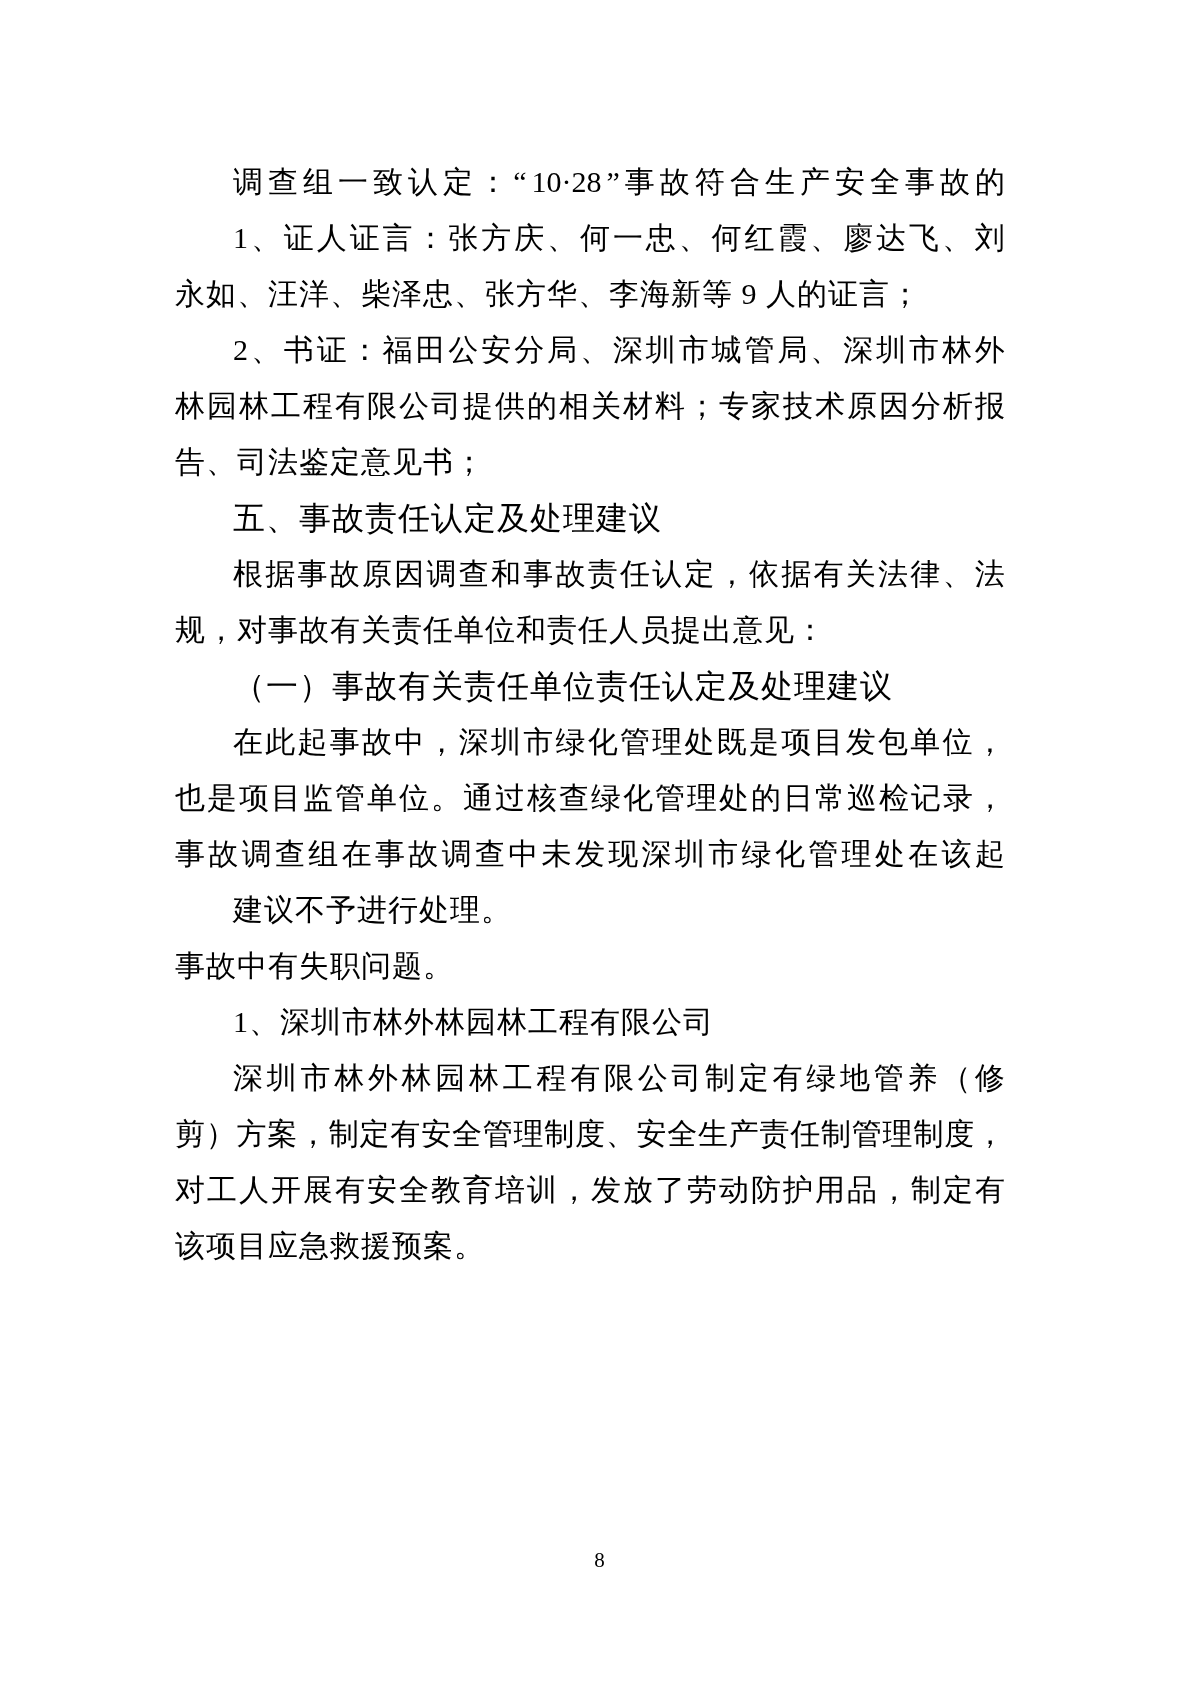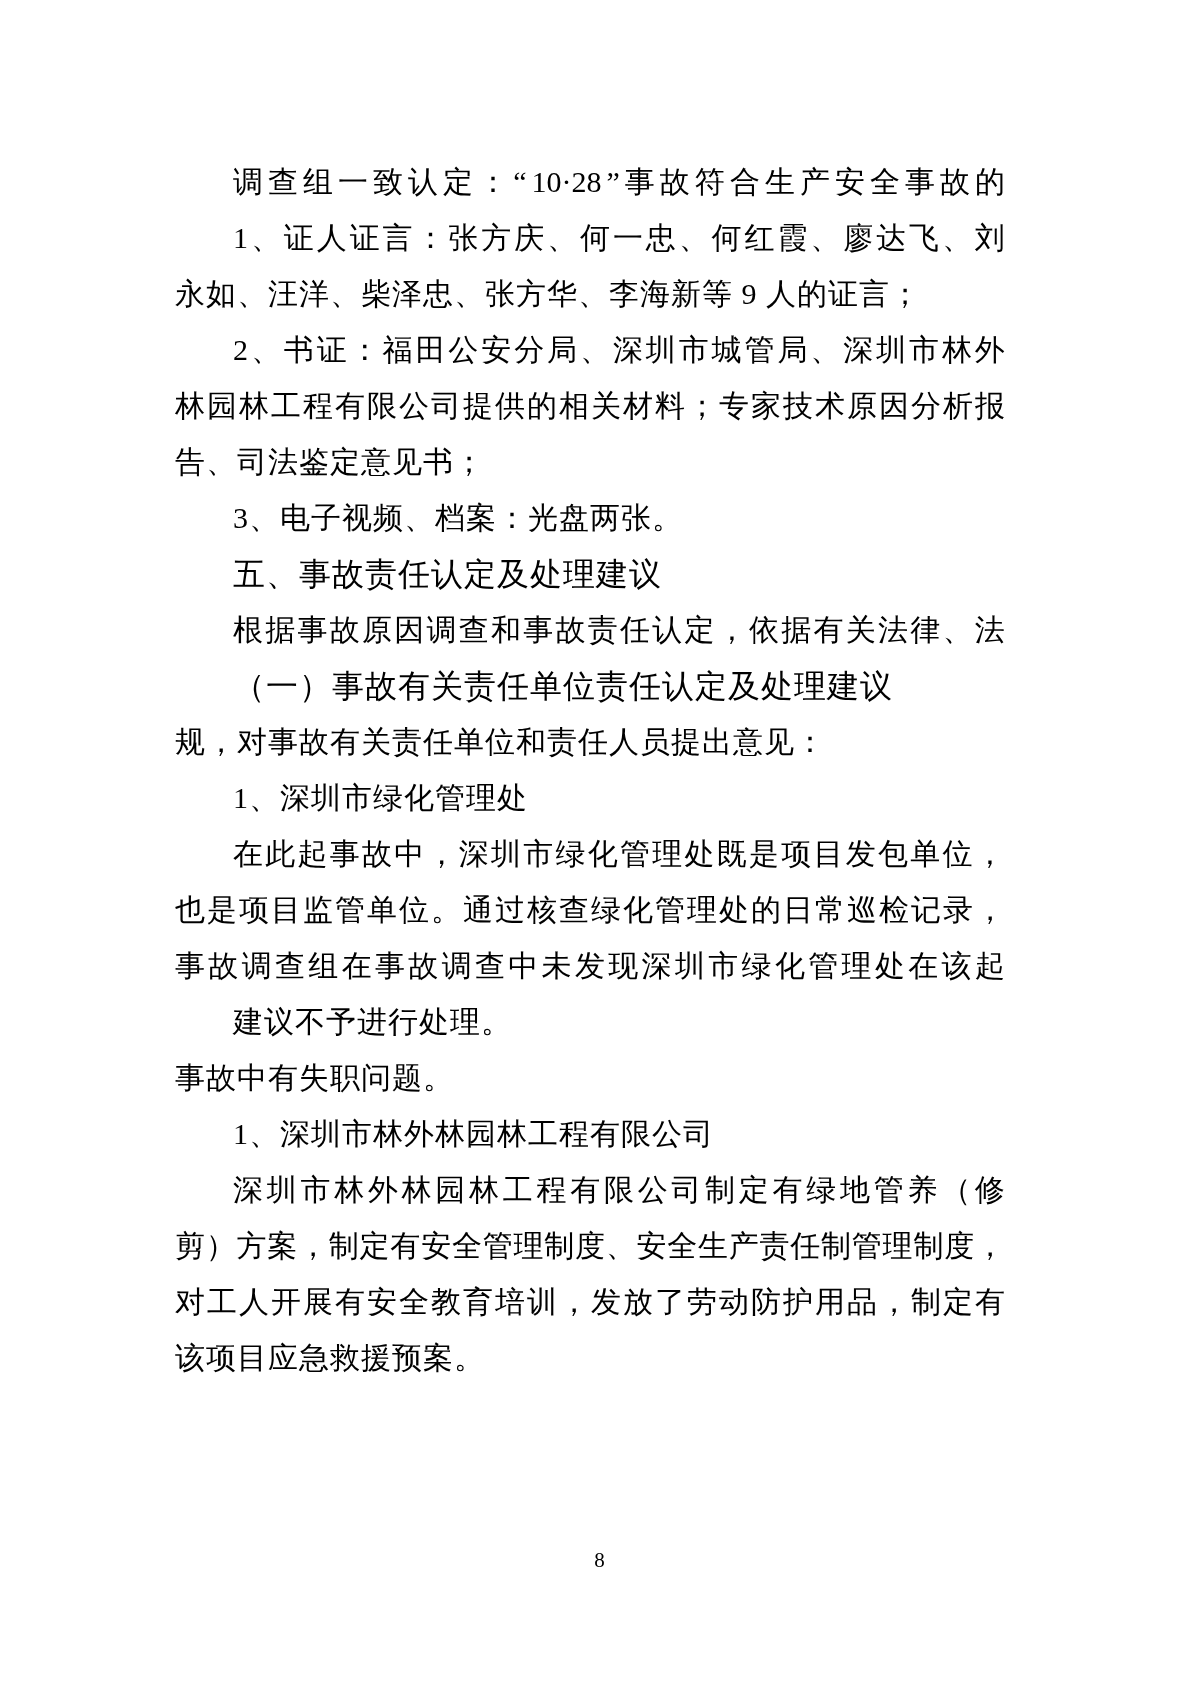--- a/index.html
+++ b/index.html
@@ -161,21 +161,20 @@
         <span>家</span>
         <span>技</span>
         <span>术</span>
         <span>原</span>
         <span>因</span>
         <span>分</span>
         <span>析</span>
         <span>报</span>
       </div>
     <div class="line">告、司法鉴定意见书；</div>
-    <div class="line indent">3、电子视频、档案：光盘两张。</div>
     <div class="line indent heading">五、事故责任认定及处理建议</div>
     <div class="line indent justify">
         <span>根</span>
         <span>据</span>
         <span>事</span>
         <span>故</span>
         <span>原</span>
         <span>因</span>
         <span>调</span>
         <span>查</span>
@@ -189,23 +188,22 @@
         <span>，</span>
         <span>依</span>
         <span>据</span>
         <span>有</span>
         <span>关</span>
         <span>法</span>
         <span>律</span>
         <span>、</span>
         <span>法</span>
       </div>
+    <div class="line">规，对事故有关责任单位和责任人员提出意见：</div>
     <div class="line indent heading">（一）事故有关责任单位责任认定及处理建议</div>
-    <div class="line">规，对事故有关责任单位和责任人员提出意见：</div>
-    <div class="line indent">1、深圳市绿化管理处</div>
     <div class="line indent justify">
         <span>在</span>
         <span>此</span>
         <span>起</span>
         <span>事</span>
         <span>故</span>
         <span>中</span>
         <span>，</span>
         <span>深</span>
         <span>圳</span>

